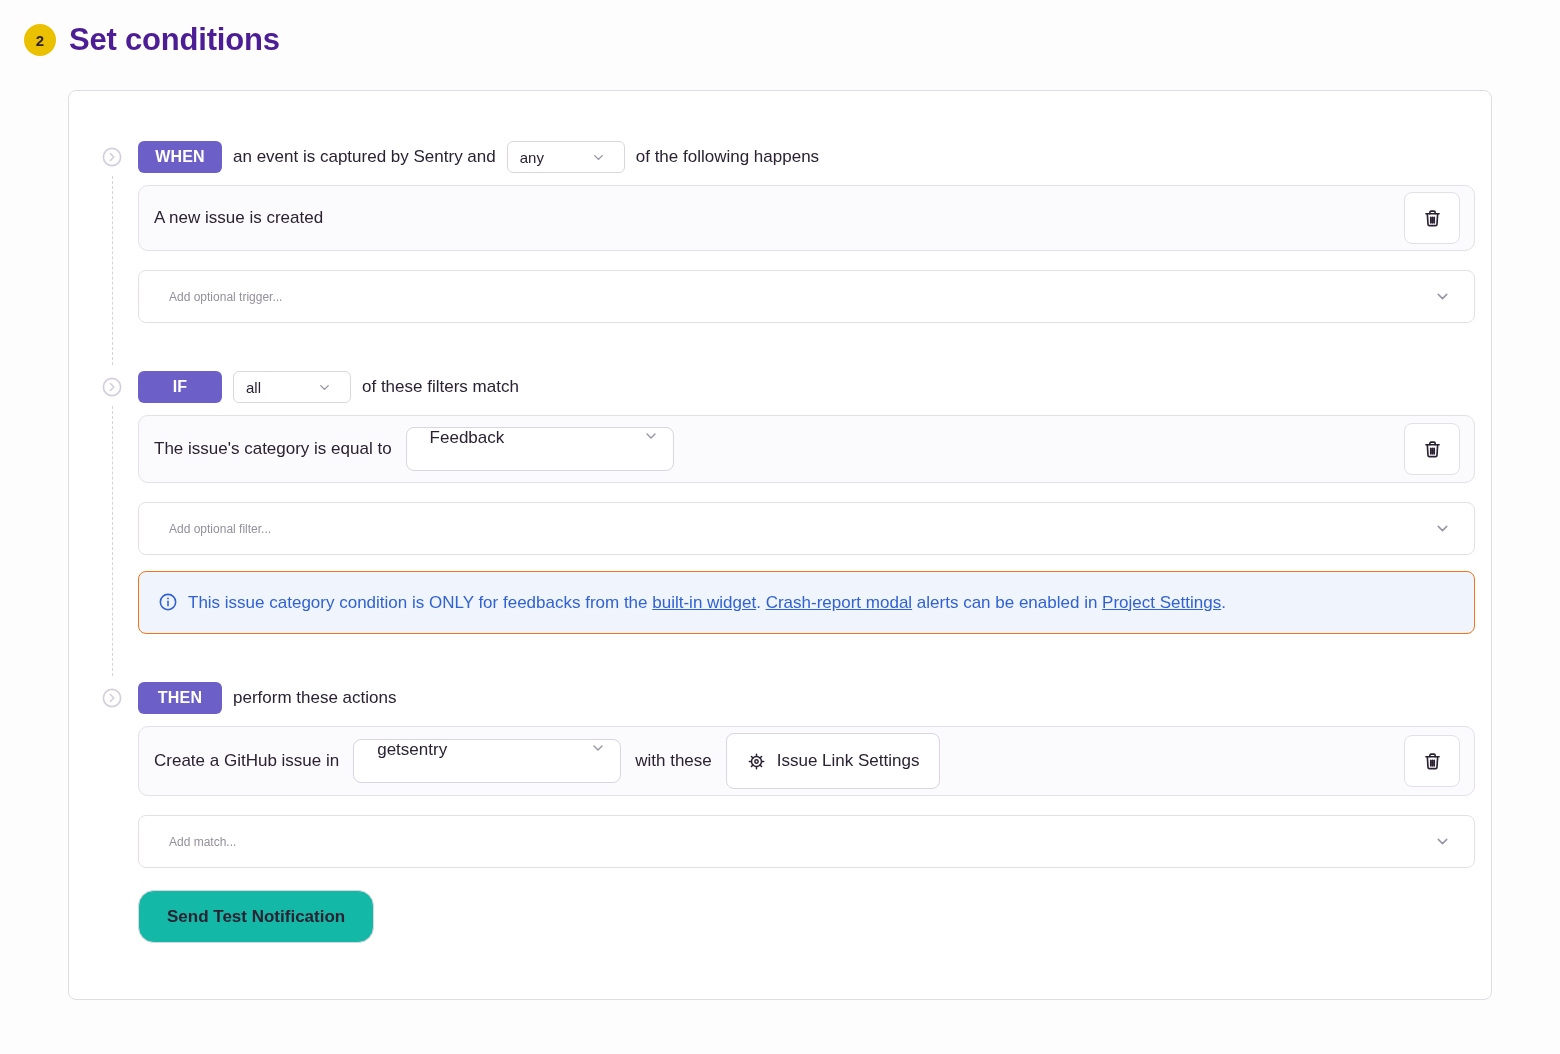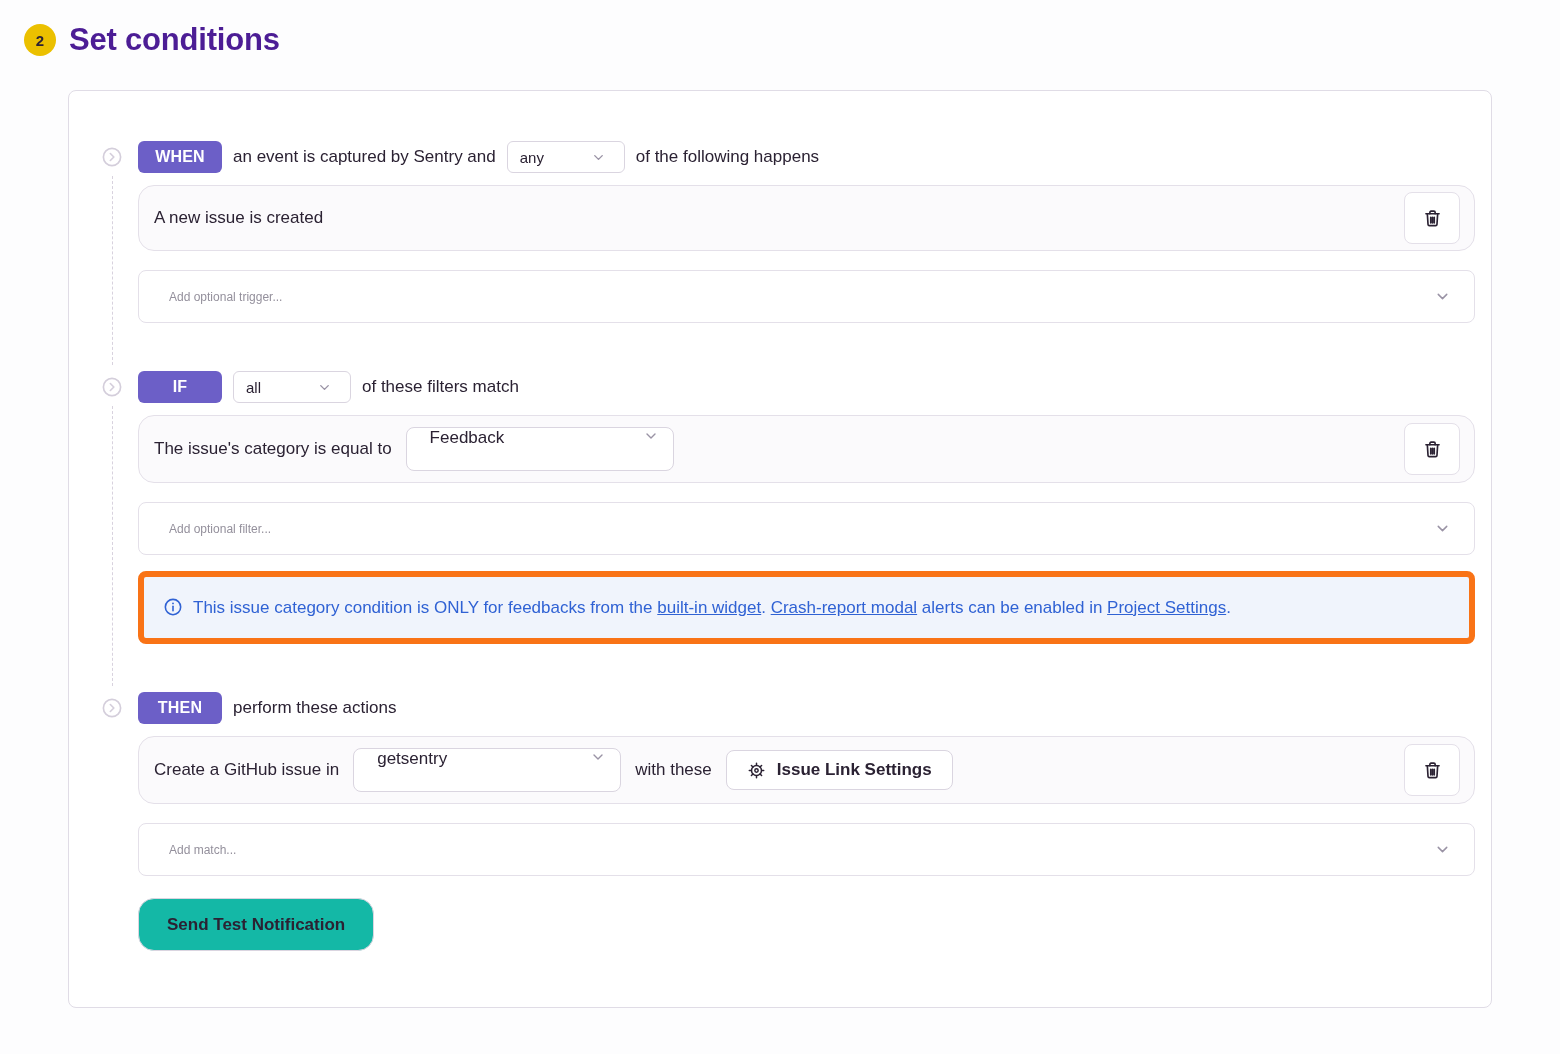--- a/index.html
+++ b/index.html
@@ -66,21 +66,21 @@
     background: #FFFFFF; border: 1px solid #DAD5E0; border-radius: 6px;
     padding: 0 18px 0 12px;
     display: inline-flex; align-items: center; justify-content: space-between; gap: 10px;
     font-size: 15px; color: #2B2233; cursor: pointer;
   }
 
   
   .cond-row {
     margin-top: 12px;
     background: #FBFAFC;
-    border: 1px solid #E4E0E9; border-radius: 16px;
+    border: 1px solid #E4E0E9; border-radius: 10px;
     padding: 6px 14px 6px 15px;
     min-height: 64px;
     display: flex; align-items: center; justify-content: space-between; gap: 14px;
     font-size: 17px;
   }
   .cond-row .row-left { display: flex; align-items: center; gap: 14px; flex-wrap: nowrap; }
   .row-lg { min-height: 68px; }
 
   .select-md {
     height: 44px; width: 268px;
@@ -91,43 +91,43 @@
   }
 
   .icon-btn {
     width: 56px; height: 52px; flex: 0 0 auto;
     background: #FFFFFF; border: 1px solid #E4E0E9; border-radius: 8px;
     display: flex; align-items: center; justify-content: center;
     cursor: pointer; padding: 0;
   }
 
   .settings-btn {
-    height: 40px;
+    height: 56px;
     background: #FFFFFF; border: 1px solid #DAD5E0; border-radius: 8px;
     padding: 0 20px;
     display: inline-flex; align-items: center; gap: 11px;
-    font-size: 17px; font-weight: 700; color: #2B2233;
+    font-size: 17px; font-weight: 400; color: #2B2233;
     font-family: inherit; cursor: pointer;
   }
 
   
   .add-select {
     margin-top: 19px;
     height: 53px;
     background: #FFFFFF; border: 1px solid #E4E0E9; border-radius: 8px;
     padding: 0 23px 0 30px;
     display: flex; align-items: center; justify-content: space-between;
     font-size: 12px; color: #94909C; cursor: pointer;
   }
 
   
   .alert {
     margin-top: 16px;
     background: #F0F4FC;
-    border: 6px solid #f97316; border-radius: 8px;
+    border: 1px solid #f97316; border-radius: 8px;
     padding: 17px 20px 17px 19px;
     display: flex; gap: 10px;
     color: #3062D4; font-size: 17px; line-height: 27px;
   }
   .alert .alert-icon { flex: 0 0 auto; margin-top: 3px; }
   .alert p { margin: 0; }
   .alert span, .alert a { white-space: pre-wrap; }
   .alert a { color: #3062D4; text-decoration: underline; cursor: pointer; }
 
   

